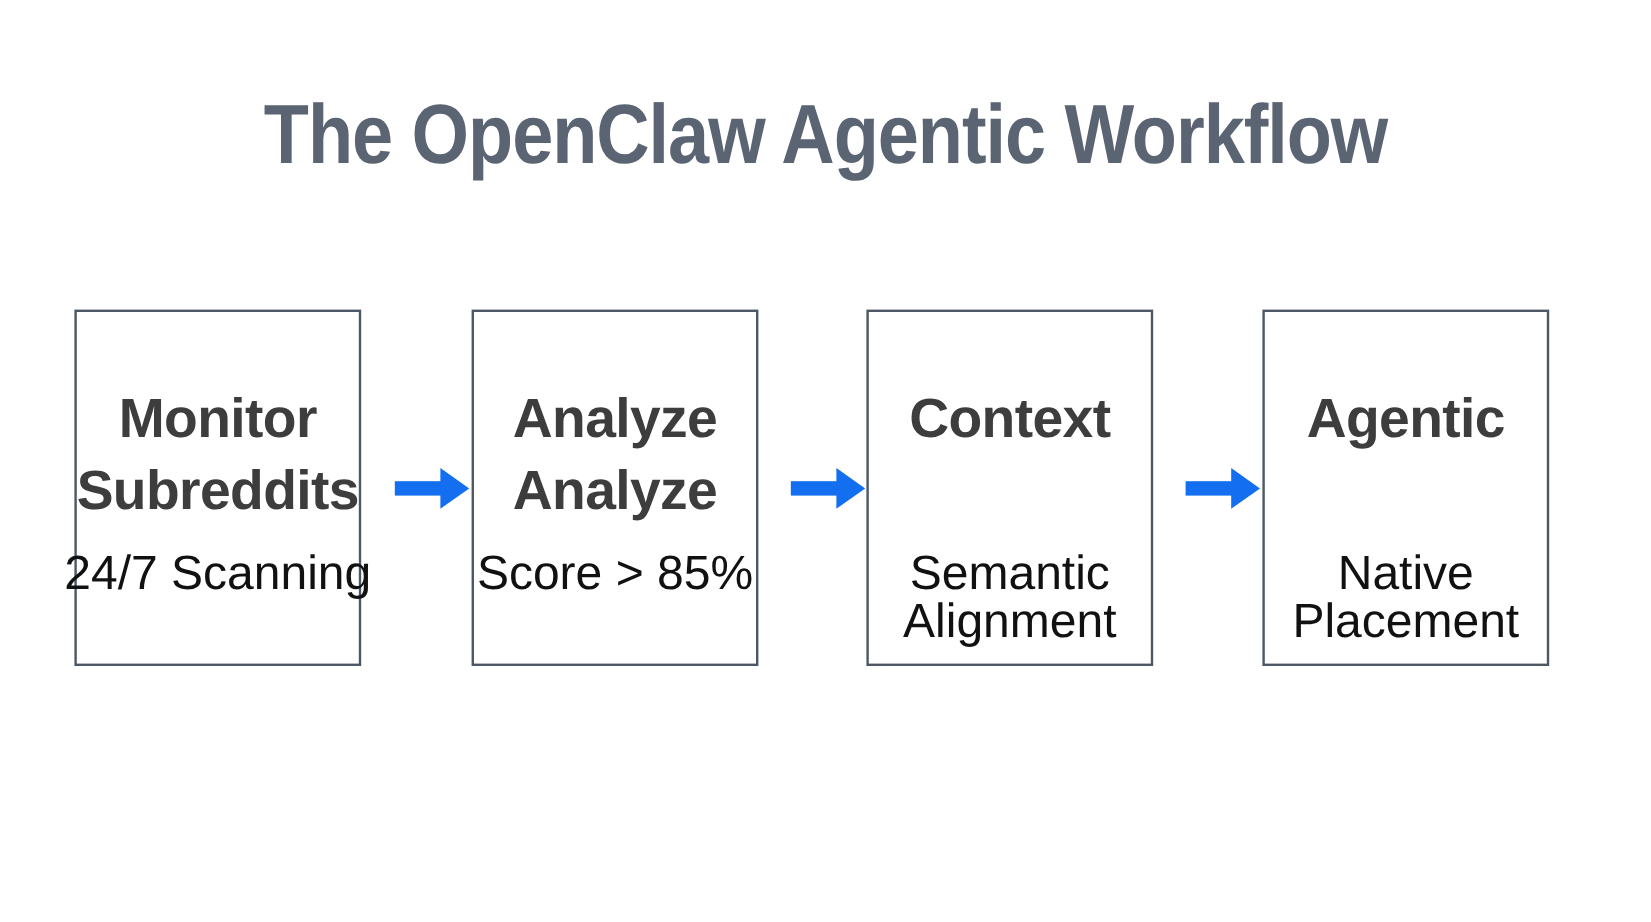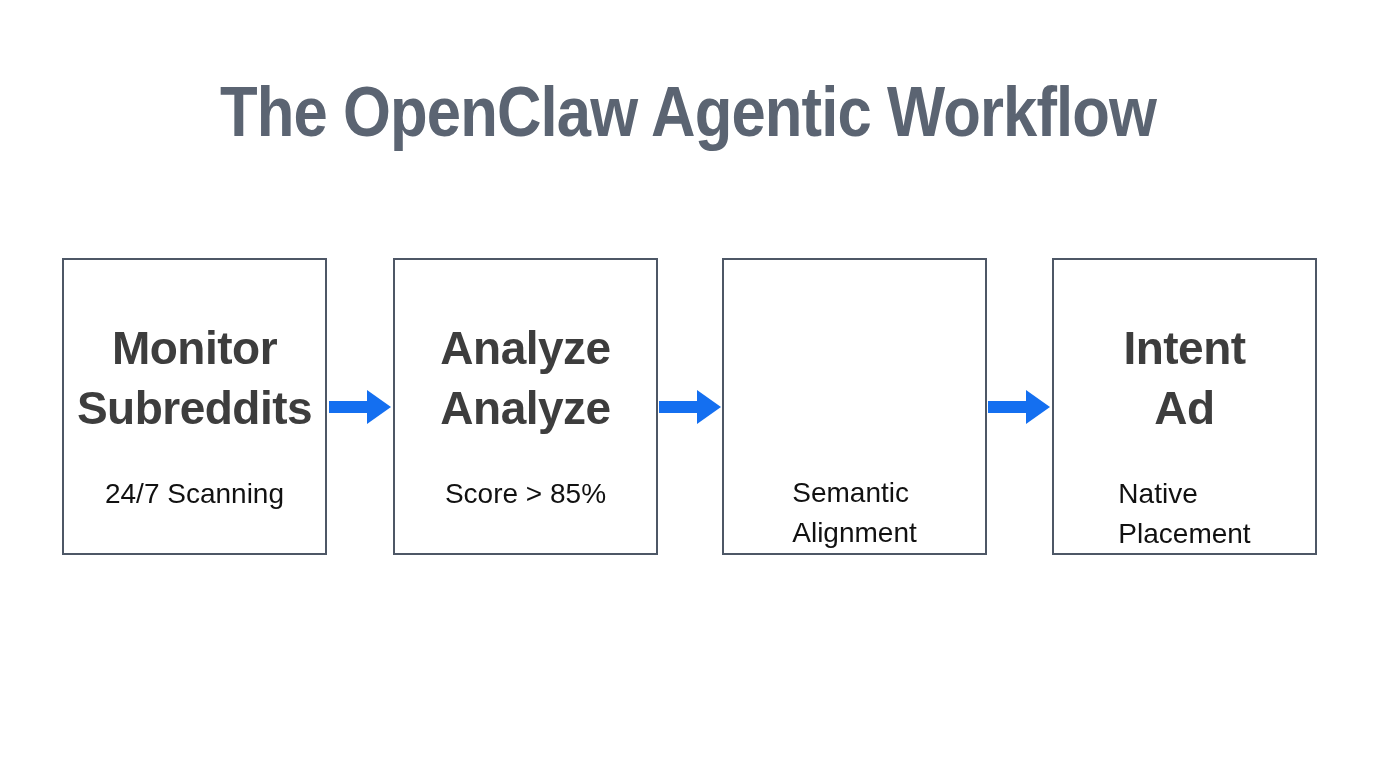--- a/index.html
+++ b/index.html
@@ -32,21 +32,21 @@
     font-weight: 700;
     color: var(--title-text);
     letter-spacing: -1px;
     transform: scaleX(0.88);
     transform-origin: 50% 50%;
     white-space: nowrap;
   }
   .step-box {
     position: absolute;
     top: 258px;
-    width: 265px; height: 297px;
+    width: 239px; height: 297px;
     border: 2px solid var(--box-border);
     background: var(--background);
     display: flex;
     flex-direction: column;
     align-items: center;
     padding-top: 58px;
   }
   .step-1 { left: 62px; }
   .step-2 { left: 393px; }
   .step-3 { left: 722px; }
@@ -55,25 +55,25 @@
     text-align: center;
     color: var(--box-title-text);
     font-weight: 700;
     font-size: 46px;
     line-height: 60px;
     height: 120px;
     letter-spacing: -0.5px;
   }
   .step-title .line { display: block; white-space: nowrap; }
   .step-subtitle {
-    margin-top: 36px;
-    text-align: left;
+    margin-top: 20px;
+    text-align: center;
     color: var(--box-subtitle-text);
     font-weight: 400;
-    font-size: 28px;
+    font-size: 40px;
     line-height: 40px;
   }
   .step-subtitle .line { display: block; white-space: nowrap; }
   .flow-arrow {
     position: absolute;
     top: 390px;
     width: 62px; height: 34px;
   }
   .arrow-1 { left: 329px; }
   .arrow-2 { left: 659px; }
@@ -125,36 +125,36 @@
     </div>
   </div>
 
   <div class="flow-arrow arrow-2">
     <div class="arrow-body"></div>
     <div class="arrow-head"></div>
   </div>
 
   <div class="step-box step-3">
     <div class="step-title">
+      <span class="line">Context</span>
     </div>
     <div class="step-subtitle">
       <span class="line">Semantic</span>
       <span class="line">Alignment</span>
     </div>
   </div>
 
   <div class="flow-arrow arrow-3">
     <div class="arrow-body"></div>
     <div class="arrow-head"></div>
   </div>
 
   <div class="step-box step-4">
     <div class="step-title">
-      <span class="line">Intent</span>
-      <span class="line">Ad</span>
+      <span class="line">Agentic</span>
     </div>
     <div class="step-subtitle">
       <span class="line">Native</span>
       <span class="line">Placement</span>
     </div>
   </div>
 
 </div>
 
 </body></html>

